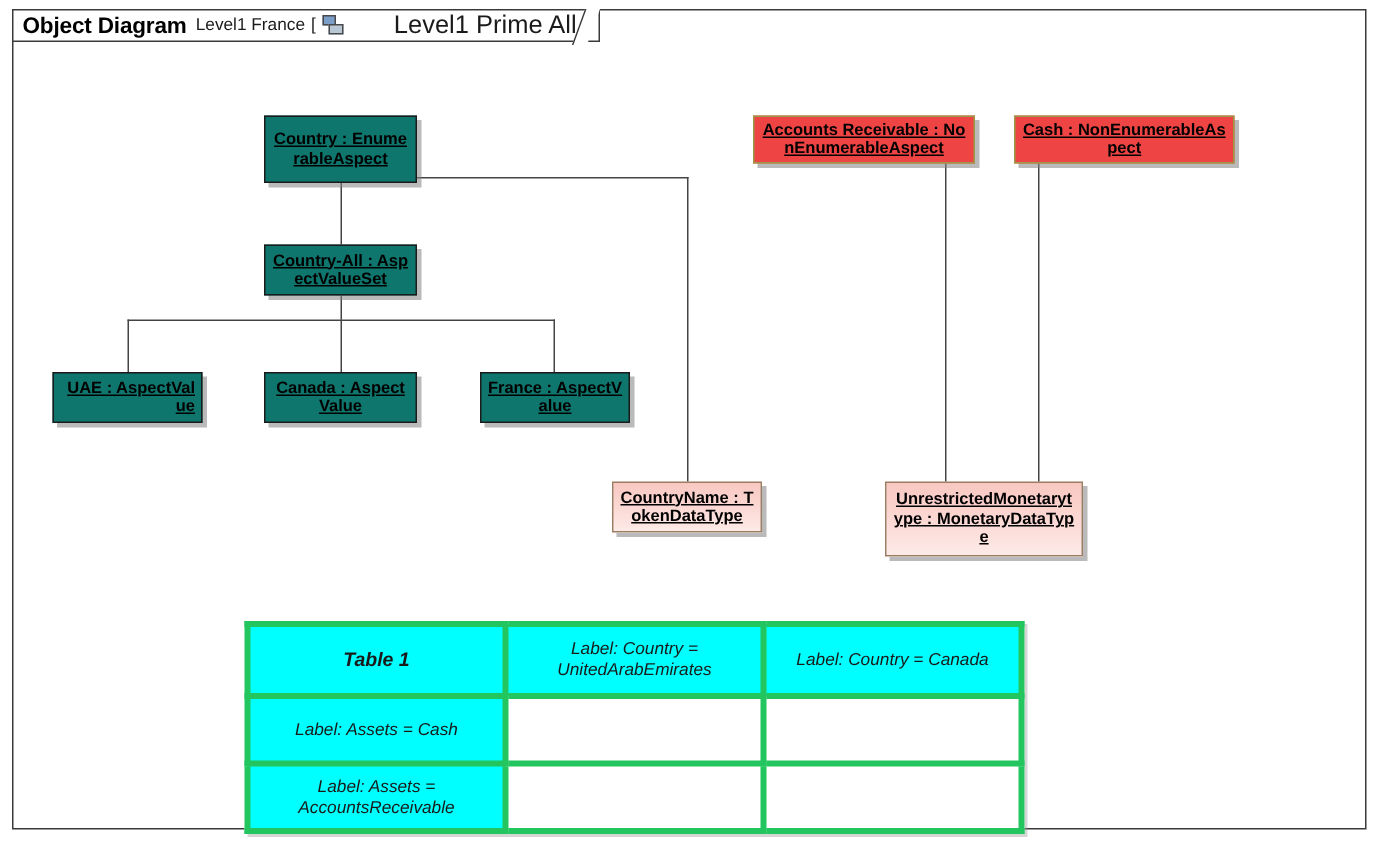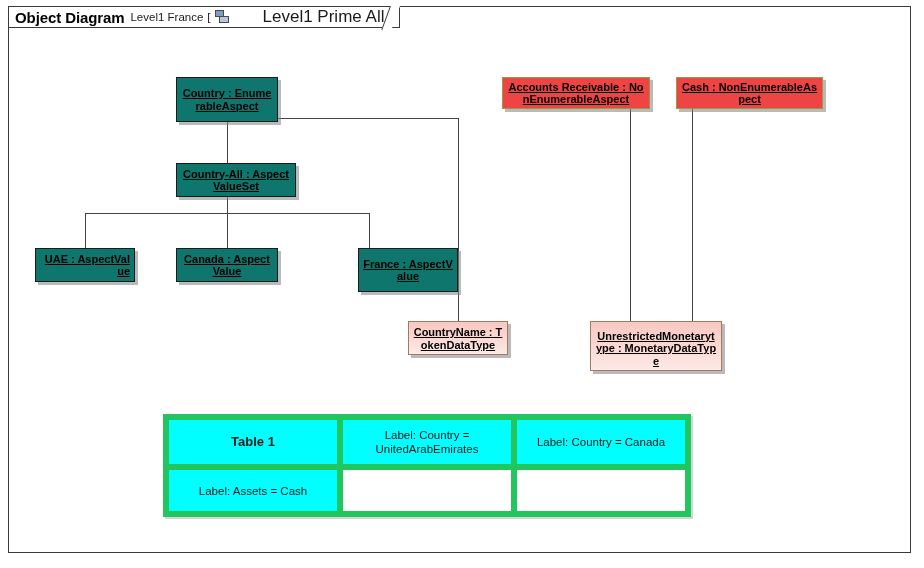--- a/index.html
+++ b/index.html
@@ -140,38 +140,38 @@
     background: #0f766e;
     border-color: #1b1b1b;
   }
   .obj.yellow {
     background: #ef4444;
     border-color: #9a9a46;
   }
   .obj.pink {
     background: linear-gradient(to bottom, #f9c8c2 0%, #fbd6d1 45%, #fdeae7 100%);
     border-color: #9c7d63;
-    align-items: flex-end;
   }
 
   
   .tbl {
     position: absolute;
     border-collapse: collapse;
     background: #ffffff;
     box-shadow: 2px 2px 0 rgba(150,150,150,0.4);
   }
   .tbl td {
-    border: 6px solid #22c55e;
+    border: 4px solid #22c55e;
     font-size: 11.5px;
     color: #1a1a1a;
     text-align: center;
     vertical-align: middle;
     padding: 3px 5px;
     line-height: 14px;
+    font-style: italic;
   }
   .tbl td.head {
     background: #00ffff;
   }
   .tbl td.corner {
     background: #00ffff;
     font-weight: bold;
     font-size: 13px;
   }
   .tbl td.cell {
@@ -209,30 +209,30 @@
   <div class="line v" style="left:227px; top:213px; height:35px;"></div>
   <div class="line v" style="left:369px; top:213px; height:35px;"></div>
 
   <div class="line v" style="left:630px; top:109px; height:212px;"></div>
   <div class="line v" style="left:692px; top:109px; height:212px;"></div>
 
   <div id="objects-layer">
       <div class="obj green" style="left: 176px; top: 77px; width: 102px; height: 45px;">
         <span class="label">Country : EnumerableAspect</span>
       </div>
-      <div class="obj green" style="left: 176px; top: 163px; width: 120px; height: 34px;">
+      <div class="obj green" style="left: 176px; top: 163px; width: 102px; height: 34px;">
         <span class="label">Country-All : AspectValueSet</span>
       </div>
       <div class="obj green" style="left: 35px; top: 248px; width: 100px; height: 34px; text-align: right;">
         <span class="label">UAE : AspectValue</span>
       </div>
       <div class="obj green" style="left: 176px; top: 248px; width: 102px; height: 34px;">
         <span class="label">Canada : AspectValue</span>
       </div>
-      <div class="obj green" style="left: 320px; top: 248px; width: 100px; height: 44px; margin-left: 38px;">
+      <div class="obj green" style="left: 320px; top: 248px; width: 100px; height: 34px;">
         <span class="label">France : AspectValue</span>
       </div>
       <div class="obj yellow" style="left: 502px; top: 77px; width: 148px; height: 32px;">
         <span class="label">Accounts Receivable : NonEnumerableAspect</span>
       </div>
       <div class="obj yellow" style="left: 663px; top: 77px; width: 147px; height: 32px; margin-left: 13px;">
         <span class="label">Cash : NonEnumerableAspect</span>
       </div>
       <div class="obj pink" style="left: 408px; top: 321px; width: 100px; height: 34px;">
         <span class="label">CountryName : TokenDataType</span>
@@ -247,16 +247,21 @@
         <tr>
           <td class="corner" style="width: 158px; height: 38px;">Table 1</td>
           <td class="head" style="width: 158px; margin-top: 26px;">Label: Country = UnitedArabEmirates</td>
           <td class="head" style="width: 158px;">Label: Country = Canada</td>
         </tr>
         <tr>
           <td class="head" style="height: 35px;">Label: Assets = Cash</td>
           <td class="cell"></td>
           <td class="cell"></td>
         </tr>
+        <tr>
+          <td class="head" style="height: 35px;">Label: Assets = AccountsReceivable</td>
+          <td class="cell"></td>
+          <td class="cell"></td>
+        </tr>
       </tbody>
   </table>
 
 </div>
 
 </body></html>

